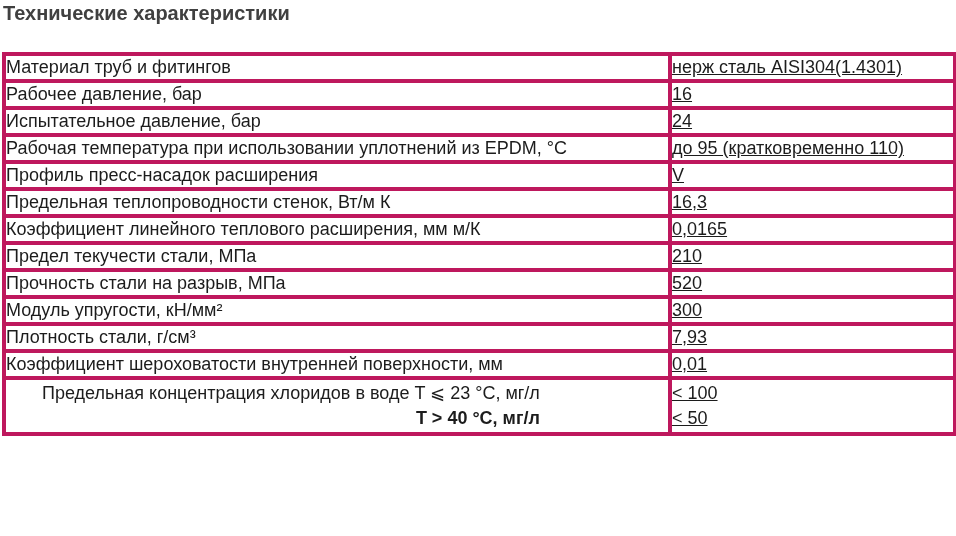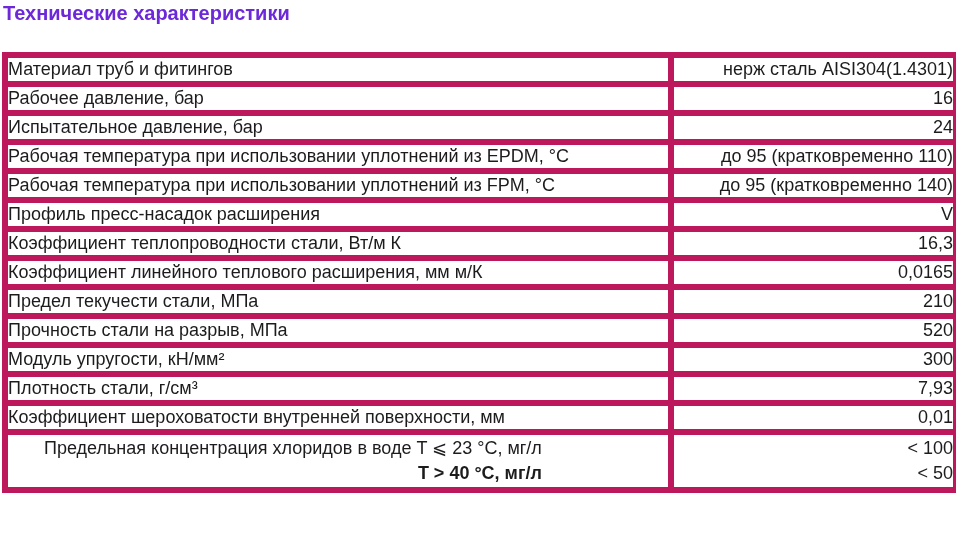--- a/index.html
+++ b/index.html
@@ -15,48 +15,49 @@
       height: 536px;
       background: #ffffff;
       overflow: hidden;
     }
     .title {
       position: absolute;
       left: 3px;
       top: 2px;
       font-size: 20px;
       font-weight: bold;
-      color: #6d28d9;
+      color: #404040;
       letter-spacing: 0px;
     }
     table.spec {
       position: absolute;
       left: 2px;
       top: 52px;
       width: 951px;
       border-collapse: collapse;
       table-layout: fixed;
     }
     table.spec td {
-      border: 6px solid #be185d;
+      border: 4px solid #be185d;
       font-size: 18px;
       color: #1c1c1c;
       padding: 0;
       vertical-align: middle;
       line-height: 23px;
     }
     td.label-cell {
       text-align: left;
       padding: 4px 8px 4px 10px;
       height: 23px;
     }
     td.value-cell {
-      text-align: right;
+      text-align: left;
       padding: 4px 6px;
       height: 23px;
+      text-decoration: underline;
     }
     tr.tall td.label-cell,
     tr.tall td.value-cell {
       height: 52px;
       line-height: 25px;
     }
     .dual {
       display: inline-block;
       vertical-align: middle;
       margin-left: 36px;
@@ -88,29 +89,25 @@
         </tr>
         <tr>
           <td class="label-cell">Испытательное давление, бар</td>
           <td class="value-cell">24</td>
         </tr>
         <tr>
           <td class="label-cell">Рабочая температура при использовании уплотнений из EPDM, °С</td>
           <td class="value-cell">до 95 (кратковременно 110)</td>
         </tr>
         <tr>
-          <td class="label-cell">Рабочая температура при использовании уплотнений из FPM, °С</td>
-          <td class="value-cell">до 95 (кратковременно 140)</td>
-        </tr>
-        <tr>
           <td class="label-cell">Профиль пресс-насадок расширения</td>
           <td class="value-cell">V</td>
         </tr>
         <tr>
-          <td class="label-cell">Коэффициент теплопроводности стали, Вт/м К</td>
+          <td class="label-cell">Предельная теплопроводности стенок, Вт/м К</td>
           <td class="value-cell">16,3</td>
         </tr>
         <tr>
           <td class="label-cell">Коэффициент линейного теплового расширения, мм м/К</td>
           <td class="value-cell">0,0165</td>
         </tr>
         <tr>
           <td class="label-cell">Предел текучести стали, МПа</td>
           <td class="value-cell">210</td>
         </tr>

